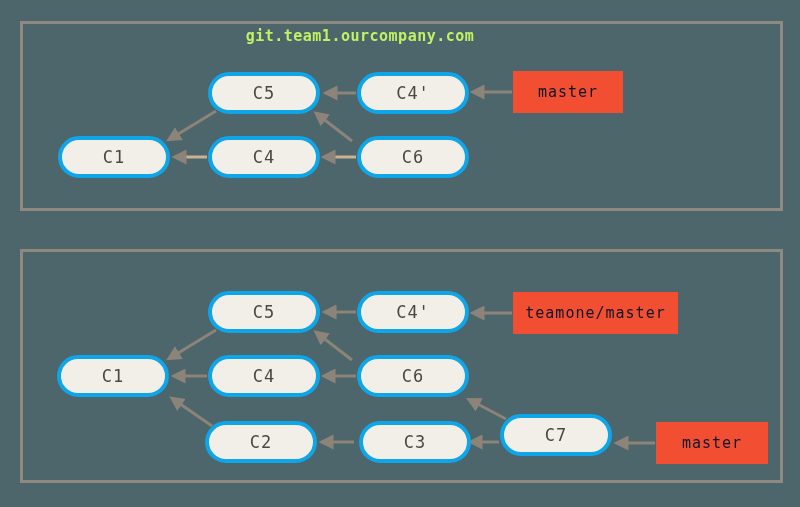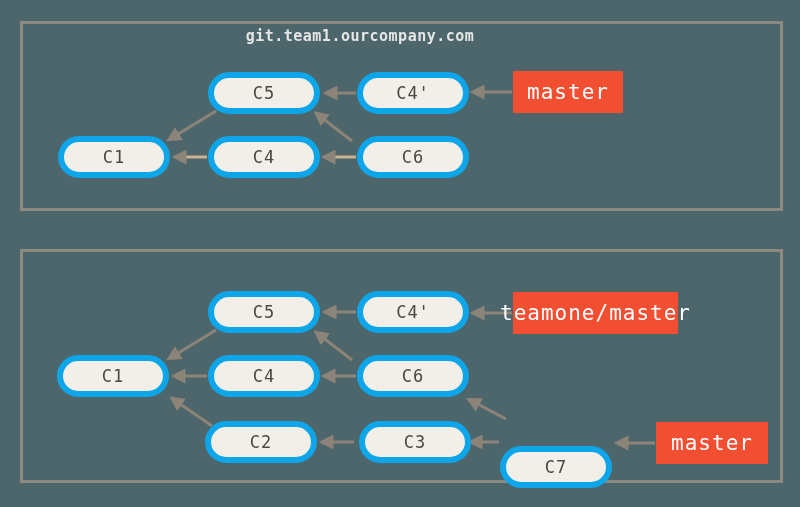--- a/index.html
+++ b/index.html
@@ -8,32 +8,32 @@
     background:#4d666b;
     font-family:"DejaVu Sans Mono","Liberation Mono",monospace;
   }
   .panel{
     position:absolute;border:3px solid #8e8981;background:transparent;
     box-sizing:border-box;
   }
   .panel-title{
     position:absolute;transform:translateX(-50%);
     font-size:15px;font-weight:bold;letter-spacing:0.5px;
-    color:#e5e5e5;white-space:nowrap;
+    color:#bef264;white-space:nowrap;
   }
   .node{
     position:absolute;width:112px;height:42px;border-radius:21px;
-    background:#f1efe7;border:6px solid #0ea5e9;box-sizing:border-box;
+    background:#f1efe7;border:4px solid #0ea5e9;box-sizing:border-box;
     display:flex;align-items:center;justify-content:center;
     font-size:17px;color:#4a483f;letter-spacing:1px;
   }
   .branch{
     position:absolute;height:42px;background:#f14e32;box-sizing:border-box;
     display:flex;align-items:center;justify-content:center;
-    font-size:21px;color:#ffffff;letter-spacing:1px;white-space:nowrap;
+    font-size:15px;color:#0f172a;letter-spacing:1px;white-space:nowrap;
   }
   svg.edges{position:absolute;left:0;top:0;width:800px;height:507px;pointer-events:none;}
   .edge{stroke:#8c8379;stroke-width:3;}
   .edge.tan{stroke:#cbb292;}
 </style>
 </head>
 <body>
 
 <div class="stage">
 
@@ -113,18 +113,18 @@
   <section class="panel" style="left:20px;top:249px;width:763px;height:234px;"></section>
 
 
   <div class="node" style="left:208px;top:291px;">C5</div>
   <div class="node" style="left:357px;top:291px;">C4'</div>
   <div class="node" style="left:57px;top:355px;">C1</div>
   <div class="node" style="left:208px;top:355px;">C4</div>
   <div class="node" style="left:357px;top:355px;">C6</div>
   <div class="node" style="left:205px;top:421px;">C2</div>
   <div class="node" style="left:359px;top:421px;">C3</div>
-  <div class="node" style="left:500px;top:446px;text-align:center;">C7</div>
+  <div class="node" style="left:500px;top:414px;text-align:center;">C7</div>
 
   <div class="branch" style="left:513px;top:292px;width:165px;">teamone/master</div>
   <div class="branch" style="left:656px;top:422px;width:112px;">master</div>
 
 </div>
 
 </body></html>

